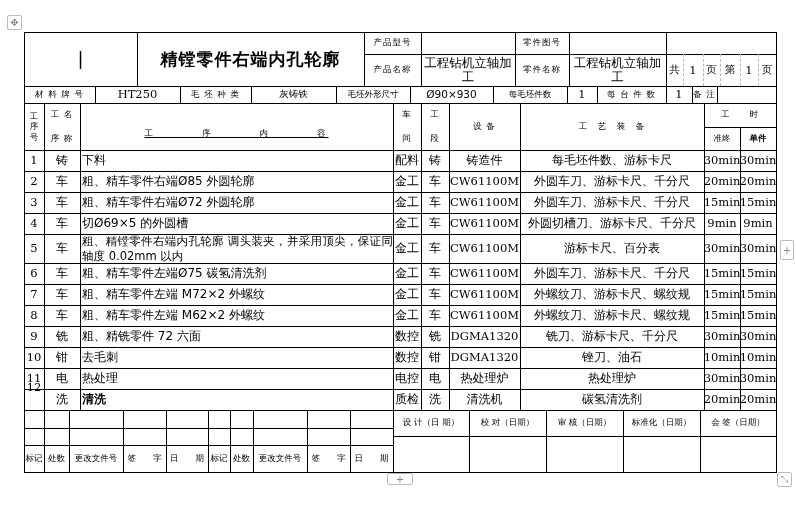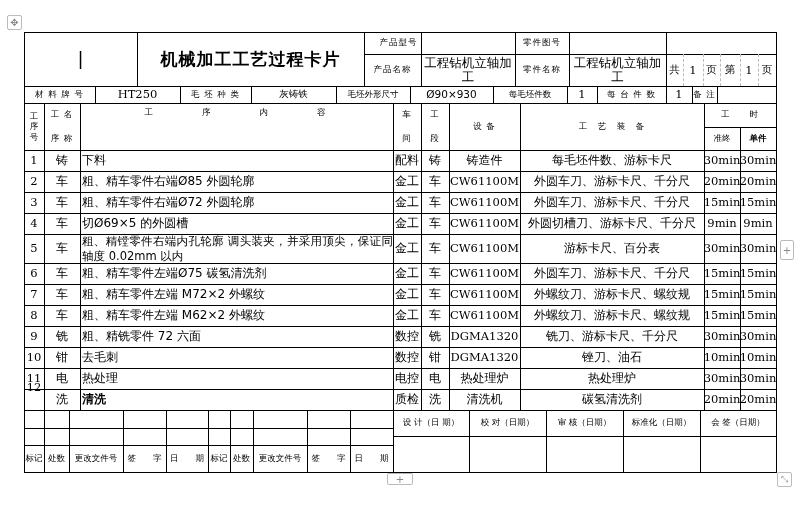--- a/index.html
+++ b/index.html
@@ -191,23 +191,23 @@
     <div class="vl" style="left: 350px; top: 410px; height: 63px;"></div>
     <div class="vl" style="left: 393px; top: 410px; height: 63px;"></div>
     <div class="hl" style="left: 393px; width: 384px; top: 436px;"></div>
     <div class="vl" style="left: 469px; top: 410px; height: 63px;"></div>
     <div class="vl" style="left: 546px; top: 410px; height: 63px;"></div>
     <div class="vl" style="left: 623px; top: 410px; height: 63px;"></div>
     <div class="vl" style="left: 700px; top: 410px; height: 63px;"></div>
   </div>
 
 <div class="c" style="left:24px;top:32px;width:113px;height:54px;font-size:18px;font-family:'DejaVu Sans',sans-serif;">|</div>
-<div class="c title" style="left:137px;top:32px;width:227px;height:54px;">机械加工工艺过程卡片</div>
-
-<div class="c s8" style="left:364px;top:32px;width:57px;height:22px;margin-left:6px;">产品型号</div>
+<div class="c title" style="left:137px;top:32px;width:227px;height:54px;">精镗零件右端内孔轮廓</div>
+
+<div class="c s8" style="left:364px;top:32px;width:57px;height:22px;">产品型号</div>
 <div class="c s12" style="left:421px;top:32px;width:94px;height:22px;"></div>
 <div class="c s8" style="left:515px;top:32px;width:54px;height:22px;">零件图号</div>
 <div class="c s12" style="left:569px;top:32px;width:97px;height:22px;"></div>
 
 <div class="c s8" style="left:364px;top:54px;width:57px;height:32px;">产品名称</div>
 <div class="c s12 wrap" style="left:421px;top:54px;width:94px;height:32px;font-size:12.5px;">工程钻机立轴加工</div>
 <div class="c s8" style="left:515px;top:54px;width:54px;height:32px;">零件名称</div>
 <div class="c s12 wrap" style="left:569px;top:54px;width:97px;height:32px;font-size:12.5px;">工程钻机立轴加工</div>
 
 <div class="c s10" style="left:666px;top:54px;width:17px;height:32px;">共</div>
@@ -232,21 +232,21 @@
 
 <div class="c s8 vert" style="left:24px;top:103px;width:20px;height:47px;letter-spacing:0;line-height:1.25;">
   <span>工</span>
   <span>序</span>
   <span>号</span>
 </div>
 <div class="c s8 vert" style="left:44px;top:103px;width:36px;height:47px;justify-content:space-around;">
   <span>工 名</span>
   <span>序 称</span>
 </div>
-<div class="c s8" style="left:80px;top:89px;width:313px;height:47px;letter-spacing:3px;">工　　　　序　　　　内　　　　容</div>
+<div class="c s8" style="left:80px;top:110px;width:313px;height:47px;letter-spacing:3px;text-decoration:underline;">工　　　　序　　　　内　　　　容</div>
 <div class="c s8 vert" style="left:393px;top:103px;width:28px;height:47px;justify-content:space-around;">
   <span>车</span>
   <span>间</span>
 </div>
 <div class="c s8 vert" style="left:421px;top:103px;width:28px;height:47px;justify-content:space-around;">
   <span>工</span>
   <span>段</span>
 </div>
 <div class="c s8" style="left:449px;top:103px;width:71px;height:47px;">设 备</div>
 <div class="c s8" style="left:520px;top:103px;width:184px;height:47px;">工　艺　装　备</div>

